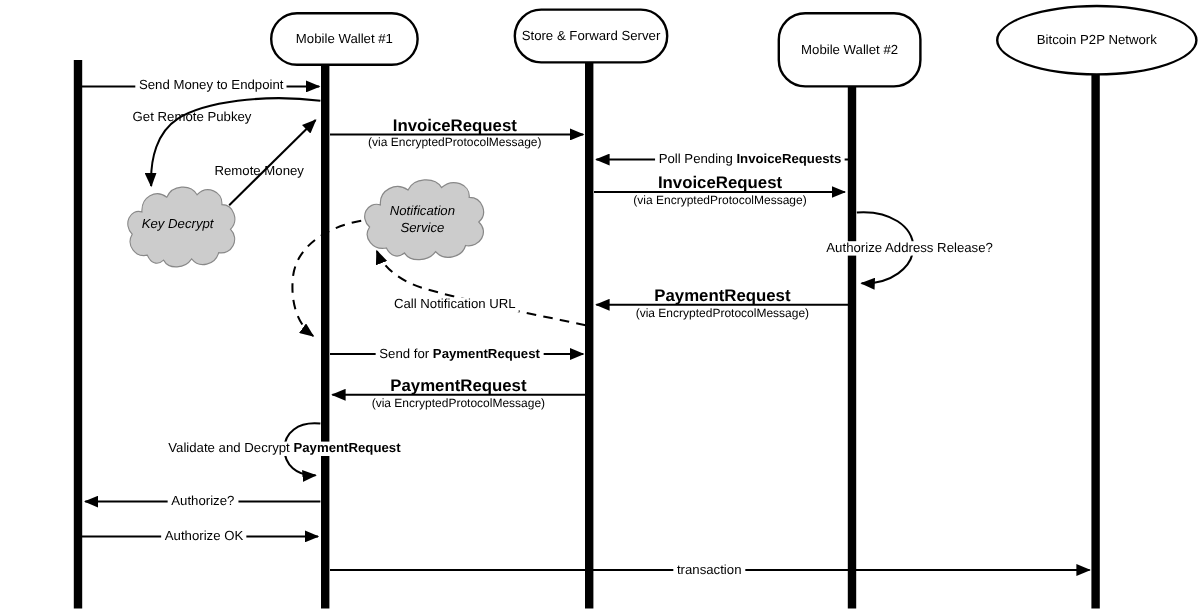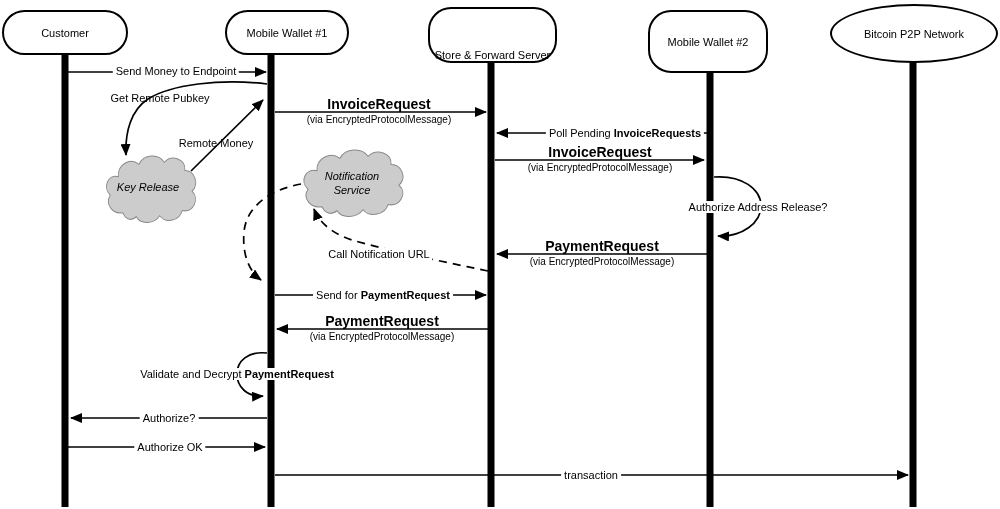--- a/index.html
+++ b/index.html
@@ -84,37 +84,34 @@
       <line x1="68" y1="447" x2="265" y2="447" marker-end="url(#arr)"></line>
       <line x1="275" y1="475" x2="908" y2="475" marker-end="url(#arr)"></line>
     </g>
 
     <g stroke="#000" stroke-width="1.7" fill="none" stroke-dasharray="8,6">
       <path d="M 488 271 C 440 261 390 251 352 240 C 331 233 319 222 314 209" marker-end="url(#arr)"></path>
       <path d="M 301 184 C 268 190 246 208 244 232 C 242 256 250 272 261 280" marker-end="url(#arr)"></path>
     </g>
   </svg>
 
-  <div class="actor stadium" style="left:2px;   top:10px; width:126px; height:45px;">
-    <span>Customer</span>
-  </div>
   <div class="actor stadium" style="left:225px; top:10px; width:124px; height:45px;">
     <span>Mobile Wallet #1</span>
   </div>
-  <div class="actor stadium" style="left:428px; top:7px;  width:129px; height:56px;align-items:flex-end;">
+  <div class="actor stadium" style="left:428px; top:7px;  width:129px; height:46px;">
     <span>Store &amp; Forward Server</span>
   </div>
   <div class="actor stadium" style="left:648px; top:10px; width:120px; height:63px;">
     <span>Mobile Wallet #2</span>
   </div>
   <div class="actor ellipse" style="left:830px; top:4px;  width:168px; height:59px;">
     <span>Bitcoin P2P Network</span>
   </div>
 
-  <div class="cloud-lbl" style="left:148px; top:187px; width:80px;">Key Release</div>
+  <div class="cloud-lbl" style="left:148px; top:187px; width:80px;">Key Decrypt</div>
   <div class="cloud-lbl" style="left:352px; top:183px; width:80px;">Notification Service</div>
 
   <div class="lbl onln" style="left:176px; top:71px;">Send Money to Endpoint</div>
 
   <div class="lbl" style="left:160px; top:98px;">Get Remote Pubkey</div>
 
   <div class="lbl" style="left:216px; top:143px;">Remote Money</div>
 
   <div class="msg-title" style="left:379px; top:110px;">InvoiceRequest</div>
   <div class="msg-sub" style="left:379px; top:114px;">(via EncryptedProtocolMessage)</div>

